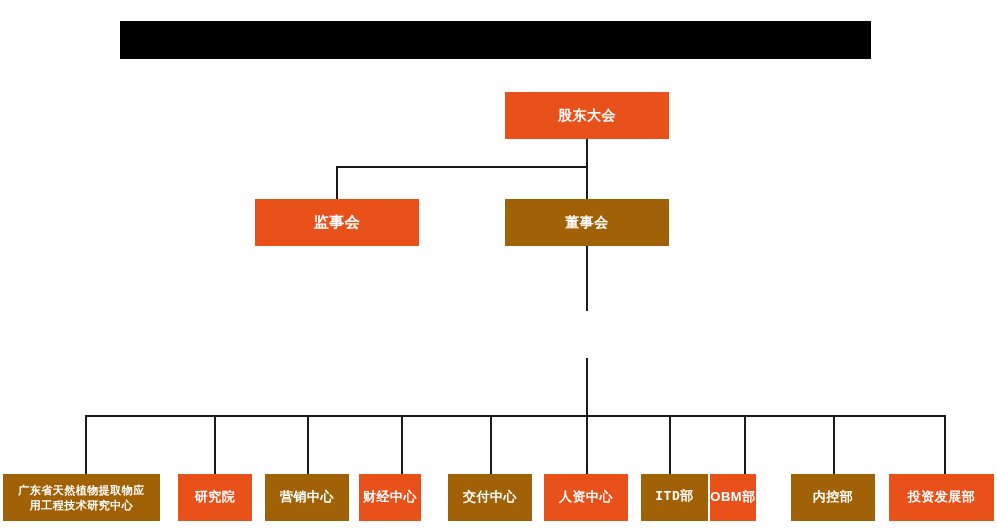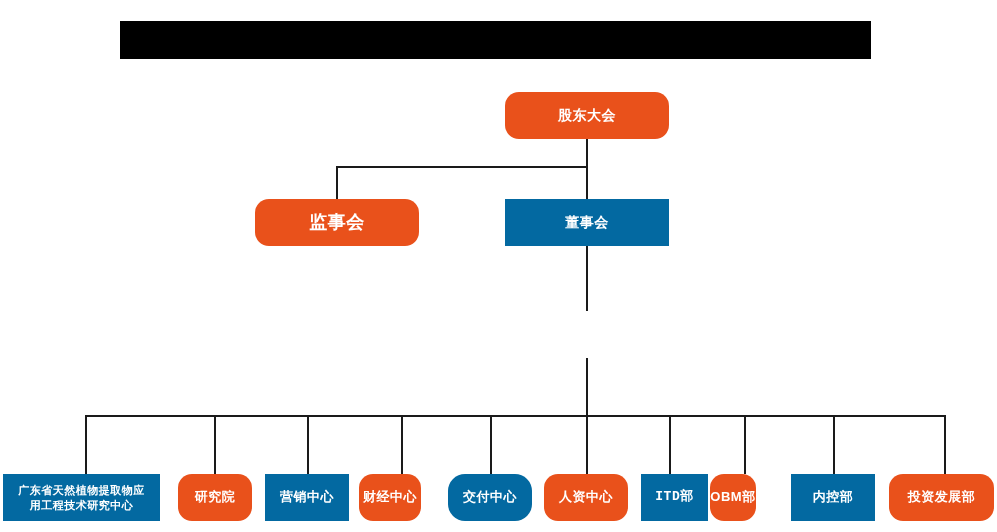--- a/index.html
+++ b/index.html
@@ -32,32 +32,32 @@
     display: flex;
     align-items: center;
     justify-content: center;
     text-align: center;
     color: #ffffff;
     font-weight: bold;
     line-height: 1.25;
     letter-spacing: 0.5px;
     z-index: 3;
   }
-  .node.dark  { background: #E9511B; border-radius: 14px; }
-  .node.light { background: #0369a1; }
+  .node.dark  { background: #E9511B; }
+  .node.light { background: #a16207; }
 
   
   #node-shareholders {
     left: 505px; top: 92px; width: 164px; height: 47px;
     font-size: 14px;
   }
   
   #node-supervisors {
     left: 255px; top: 199px; width: 164px; height: 47px;
-    font-size: 18px;
+    font-size: 15px;
   }
   #node-directors {
     left: 505px; top: 199px; width: 164px; height: 47px;
     font-size: 14px;
   }
   
   #node-management {
     left: 505px; top: 311px; width: 164px; height: 47px;
     font-size: 14px;
   }
@@ -123,21 +123,21 @@
       <div>用工程技术研究中心</div>
     </div>
   </div>
 
   <div class="node dark dept" id="node-dept-2" style="left:178px; width:74px;">研究院</div>
 
   <div class="node light dept" id="node-dept-3" style="left:265px; width:84px;">营销中心</div>
 
   <div class="node dark dept" id="node-dept-4" style="left:359px; width:62px;">财经中心</div>
 
-  <div class="node light dept" id="node-dept-5" style="left:448px; width:84px;border-radius:17px;">交付中心</div>
+  <div class="node light dept" id="node-dept-5" style="left:448px; width:84px;">交付中心</div>
 
   <div class="node dark dept" id="node-dept-6" style="left:544px; width:84px;">人资中心</div>
 
   <div class="node light dept" id="node-dept-7" style="left:641px; width:67px;font-family:Liberation Mono, monospace;">ITD部</div>
 
   <div class="node dark dept" id="node-dept-8" style="left:710px; width:46px;">OBM部</div>
 
   <div class="node light dept" id="node-dept-9" style="left:791px; width:84px;">内控部</div>
 
   <div class="node dark dept" id="node-dept-10" style="left:889px; width:105px;text-align:center;">投资发展部</div>

